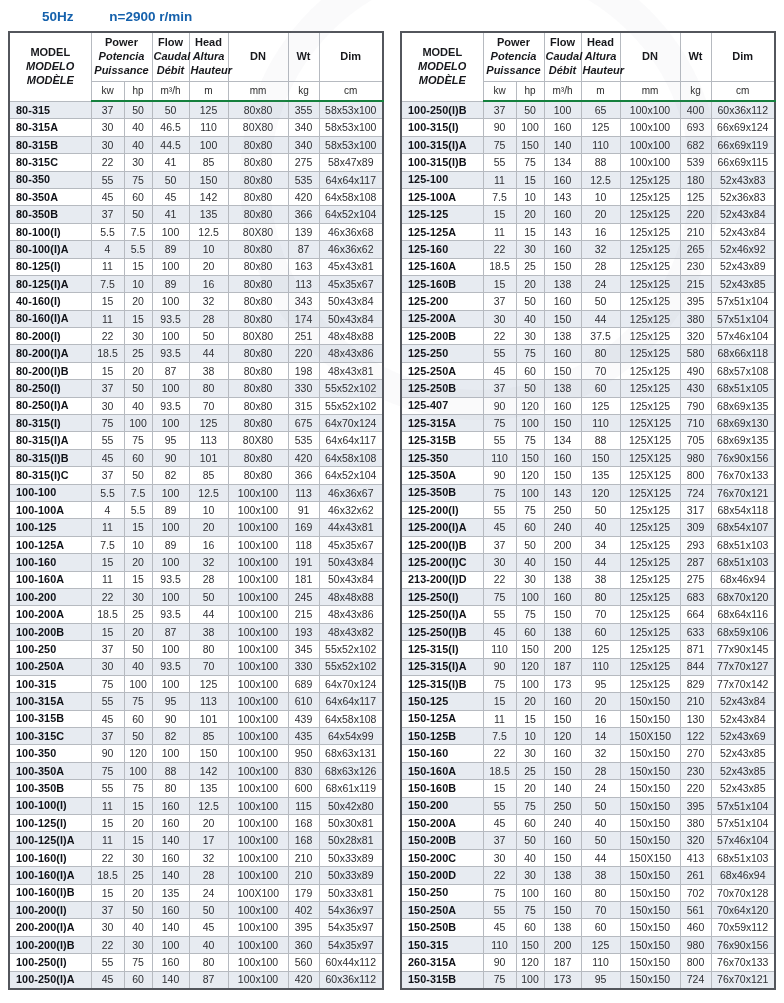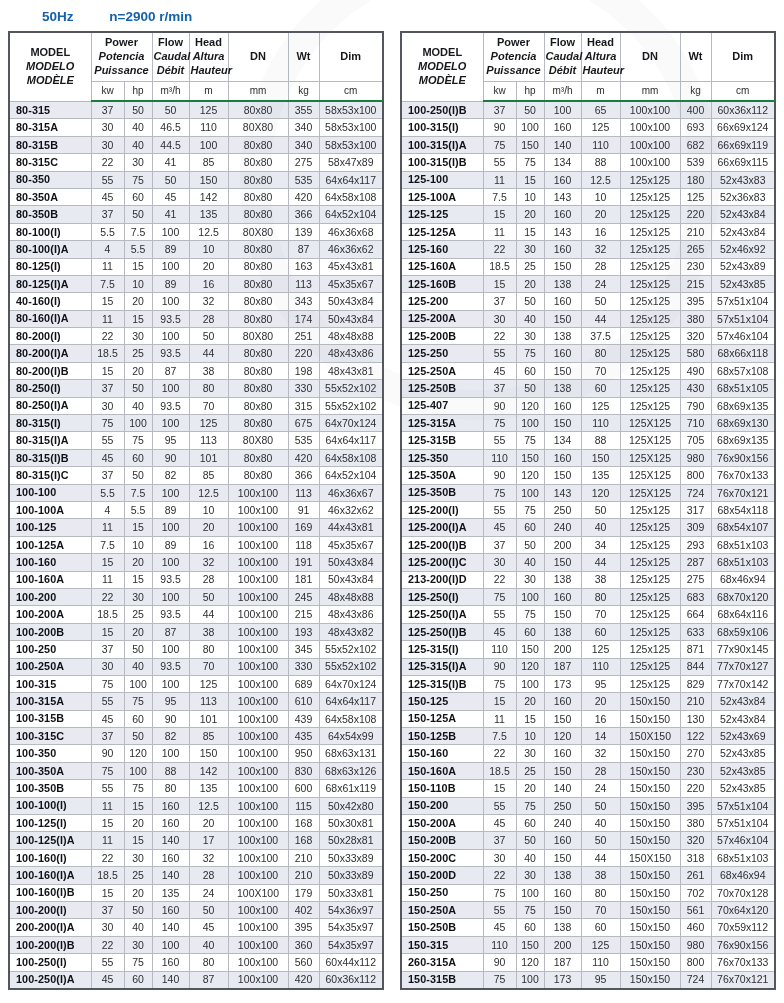--- a/index.html
+++ b/index.html
@@ -1070,21 +1070,21 @@
           <td class="model">150-160A</td>
           <td>18.5</td>
           <td>25</td>
           <td>150</td>
           <td>28</td>
           <td>150x150</td>
           <td>230</td>
           <td>52x43x85</td>
         </tr>
         <tr>
-          <td class="model">150-110B</td>
+          <td class="model">150-160B</td>
           <td>15</td>
           <td>20</td>
           <td>140</td>
           <td>24</td>
           <td>150x150</td>
           <td>220</td>
           <td>52x43x85</td>
         </tr>
         <tr>
           <td class="model">150-200</td>
@@ -1116,21 +1116,21 @@
           <td>320</td>
           <td>57x46x104</td>
         </tr>
         <tr>
           <td class="model">150-200C</td>
           <td>30</td>
           <td>40</td>
           <td>150</td>
           <td>44</td>
           <td>150X150</td>
-          <td>318</td>
+          <td>413</td>
           <td>68x51x103</td>
         </tr>
         <tr>
           <td class="model">150-200D</td>
           <td>22</td>
           <td>30</td>
           <td>138</td>
           <td>38</td>
           <td>150x150</td>
           <td>261</td>

